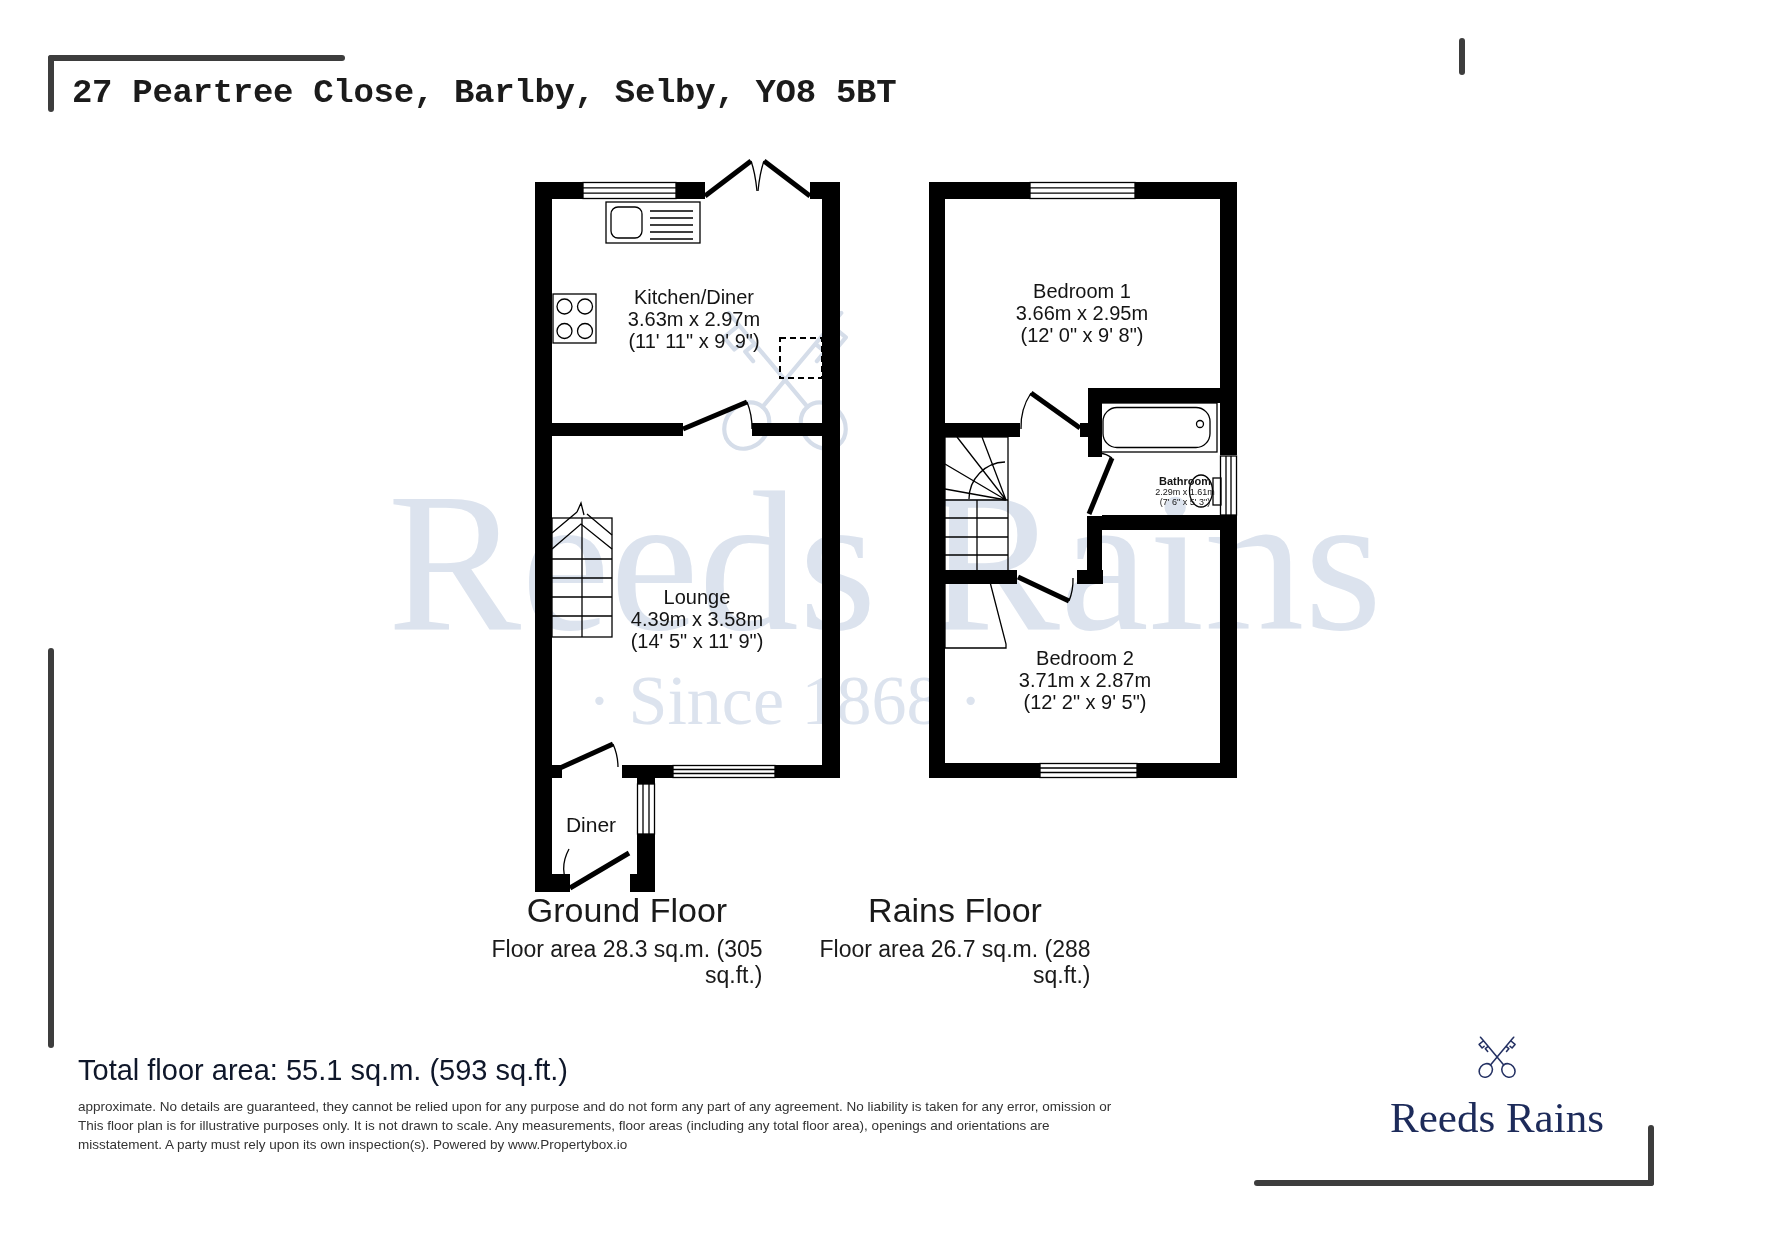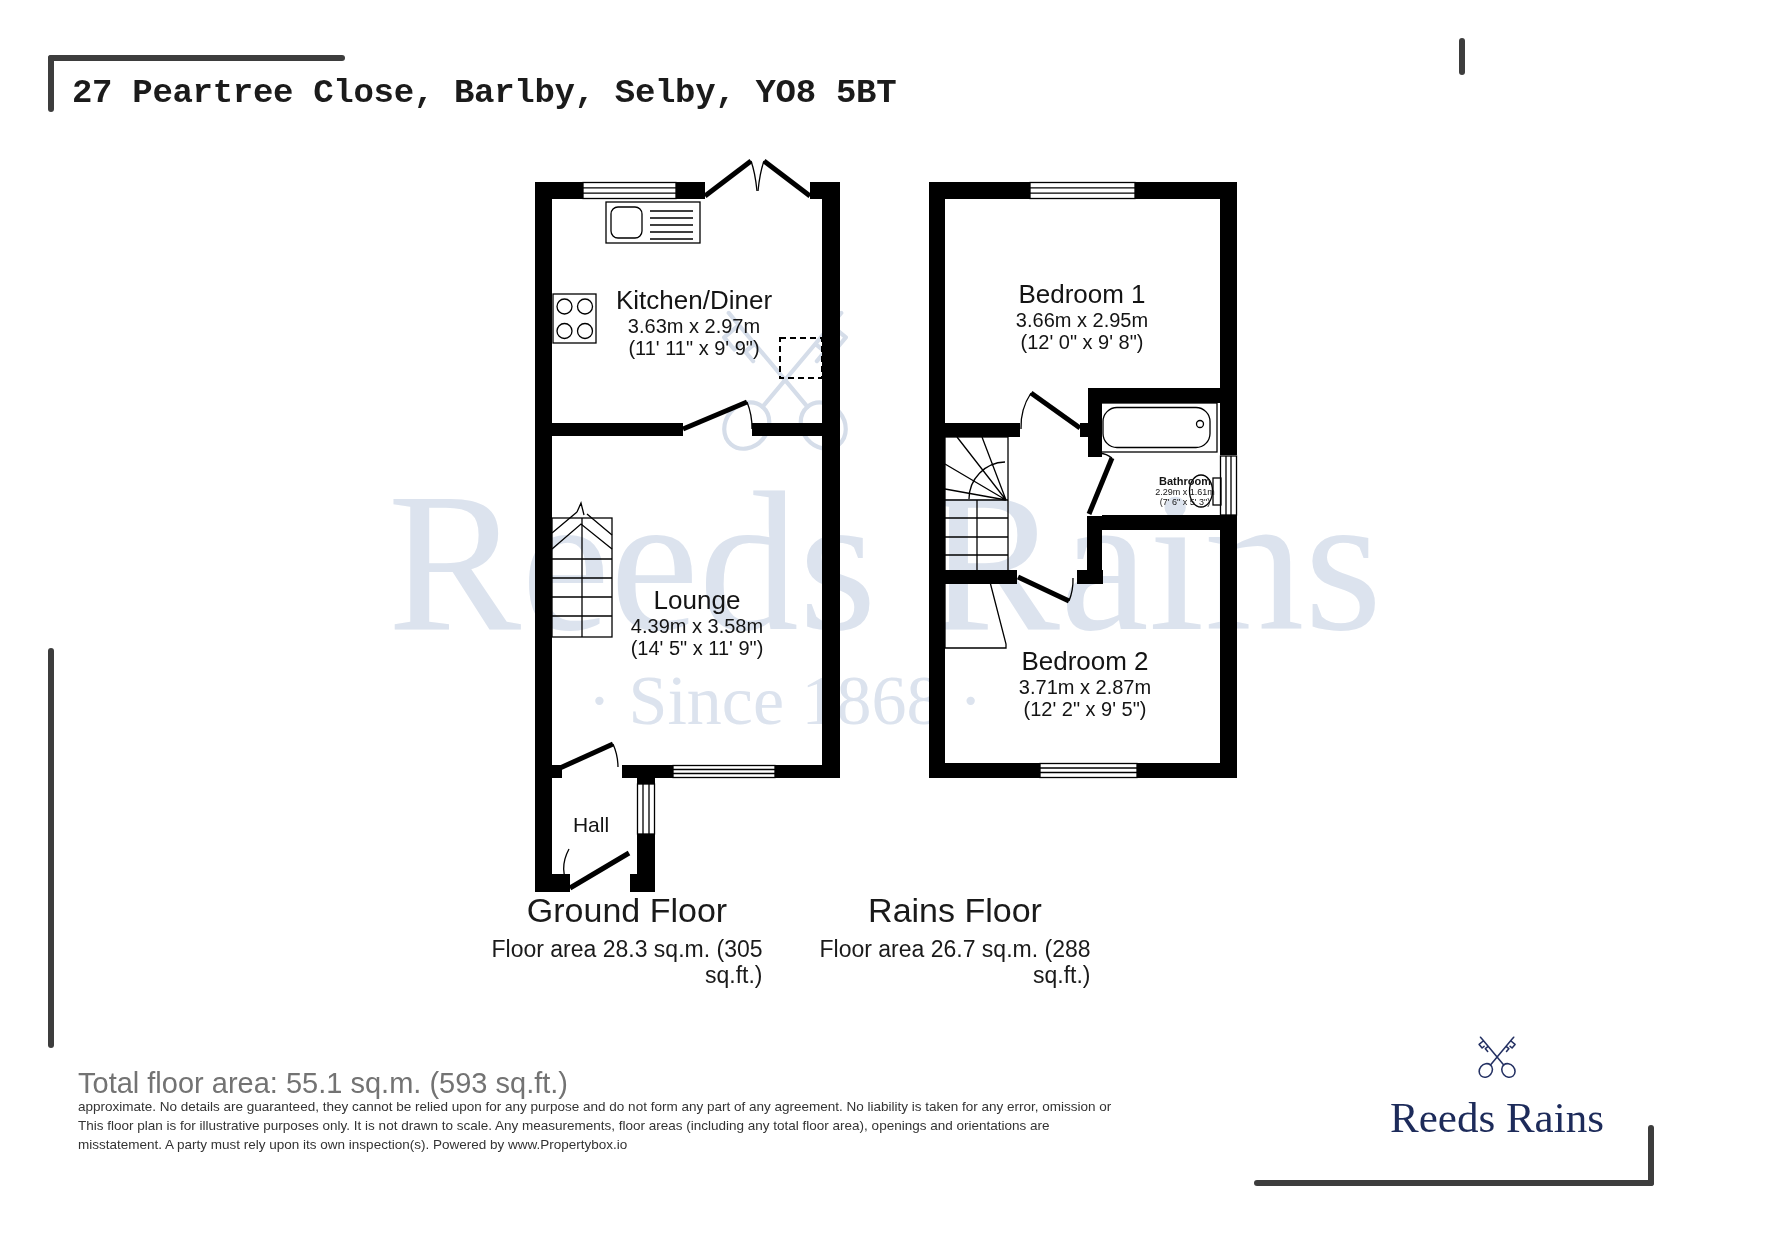--- a/index.html
+++ b/index.html
@@ -14,29 +14,29 @@
   
   .wm{color:#dce3ee;position:absolute;white-space:nowrap;}
   #wm-brand{left:885px;top:462px;transform:translateX(-50%);
             font-family:"Liberation Serif",serif;font-size:200px;line-height:1;}
   #wm-tagline{left:785px;top:666px;transform:translateX(-50%);
               font-family:"Liberation Serif",serif;font-size:70px;line-height:1;}
   
   svg.plan{position:absolute;overflow:visible;}
   
   .room-label{position:absolute;transform:translateX(-50%);text-align:center;color:#141414;white-space:nowrap;z-index:5;}
-  .rname{font-size:26px;line-height:1.1;}
+  .rname{font-size:20px;line-height:1.1;}
   .rdim{font-size:20px;line-height:1.12;}
   .bath-label .rname{font-size:11px;font-weight:bold;line-height:1.1;}
   .bath-label .rdim{font-size:9px;line-height:1.15;}
   
   .floor-title{position:absolute;transform:translateX(-50%);font-size:34px;color:#1a1a1a;white-space:nowrap;z-index:5;}
   .floor-area{position:absolute;transform:translateX(-50%);text-align:right;font-size:23px;color:#1a1a1a;line-height:1.15;z-index:5;}
   
-  #total-area{position:absolute;left:78px;top:1054px;font-size:29px;color:#737373;white-space:nowrap;margin-top:13px;}
+  #total-area{position:absolute;left:78px;top:1054px;font-size:29px;color:#0f172a;white-space:nowrap;}
   #disclaimer{position:absolute;left:78px;top:1098px;font-size:13.5px;line-height:1.4;color:#333;}
   
   #logo{position:absolute;left:1497px;top:1026px;transform:translateX(-50%);text-align:center;z-index:5;}
   #logo-text{font-family:"Liberation Serif",serif;font-size:43px;color:#1d2b5a;line-height:1;margin-top:4px;white-space:nowrap;}
 </style>
 </head>
 <body>
 
 <div id="stage">
 
@@ -230,21 +230,21 @@
     <div class="rname">Kitchen/Diner</div>
     <div class="rdim">3.63m x 2.97m</div>
     <div class="rdim">(11' 11" x 9' 9")</div>
   </div>
   <div class="room-label" style="left:697px;top:586px;">
     <div class="rname">Lounge</div>
     <div class="rdim">4.39m x 3.58m</div>
     <div class="rdim">(14' 5" x 11' 9")</div>
   </div>
   <div class="room-label" style="left:591px;top:813px;">
-    <div class="rname" style="font-size:21px;">Hall</div>
+    <div class="rname" style="font-size:21px;">Diner</div>
   </div>
 
   <div class="room-label" style="left:1082px;top:280px;">
     <div class="rname">Bedroom 1</div>
     <div class="rdim">3.66m x 2.95m</div>
     <div class="rdim">(12' 0" x 9' 8")</div>
   </div>
   <div class="room-label bath-label" style="left:1153px;top:475px;margin-left:32px;">
     <div class="rname">Bathroom</div>
     <div class="rdim">2.29m x 1.61m</div>

